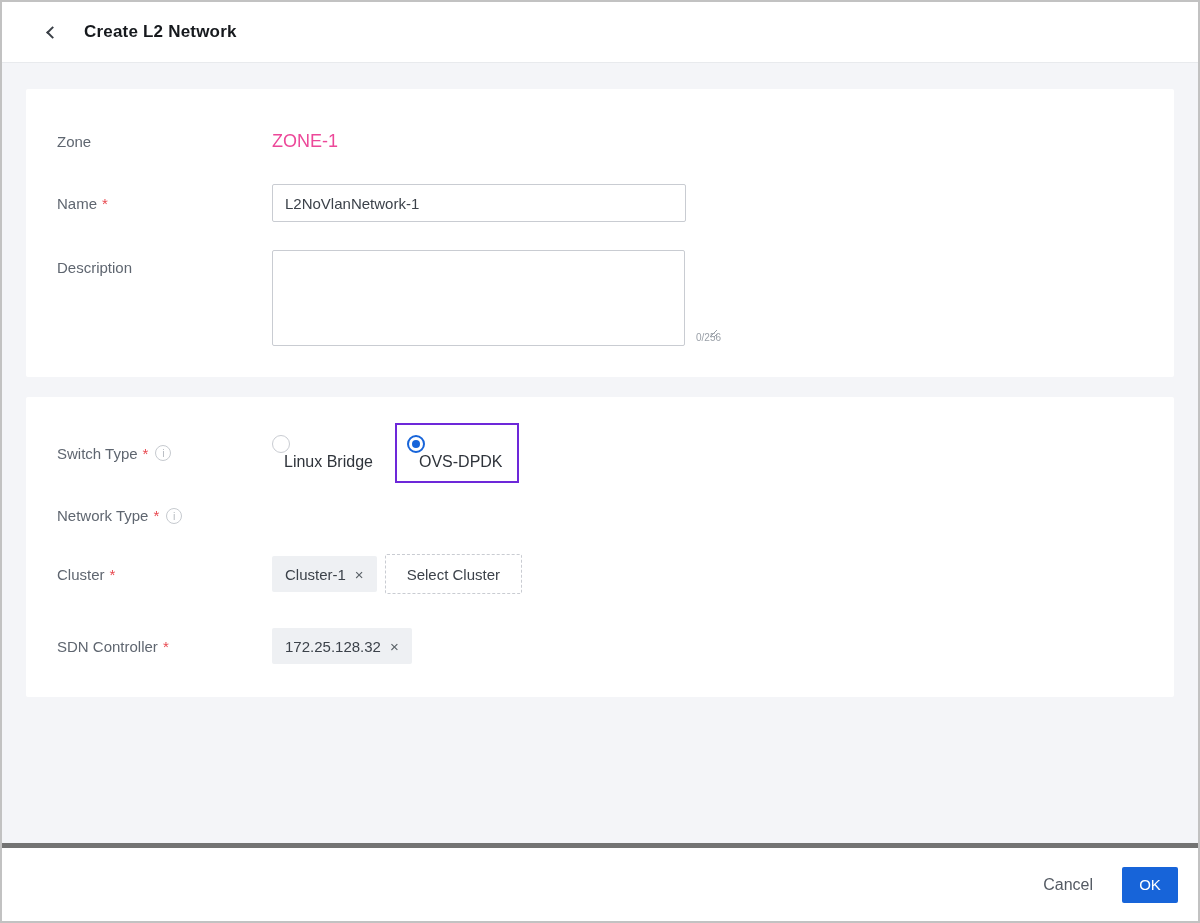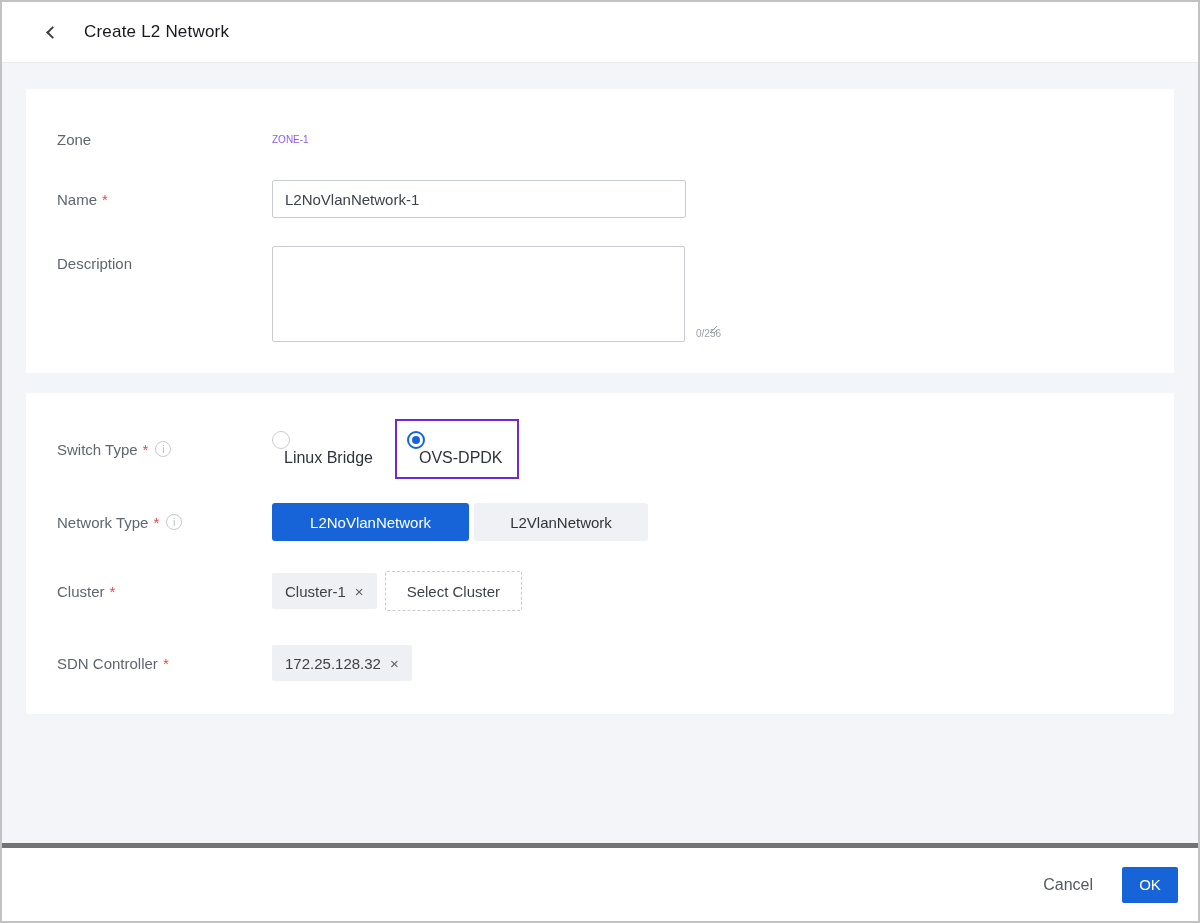--- a/index.html
+++ b/index.html
@@ -24,21 +24,21 @@
   .back-btn {
     width: 24px; height: 24px; display: flex; align-items: center; justify-content: center;
     cursor: pointer;
   }
   .chevron-left {
     width: 9px; height: 9px;
     border-left: 2px solid #3a3f46; border-bottom: 2px solid #3a3f46;
     transform: rotate(45deg); display: inline-block;
   }
   .page-title {
-    margin-left: 20px; font-size: 17px; font-weight: 400; color: #16191d;
+    margin-left: 20px; font-size: 17px; font-weight: 700; color: #16191d;
     letter-spacing: .2px;
   }
 
   
   .content { flex: 1; padding: 26px 24px 0 24px; overflow: hidden; }
   .card { background: #ffffff; border-radius: 2px; }
   .card-1 { padding: 42px 31px 31px 31px; }
   .card-2 { margin-top: 20px; padding: 26px 31px 33px 31px; }
 
   .row { display: flex; align-items: center; }
@@ -46,21 +46,21 @@
   .label-col { width: 215px; flex-shrink: 0; font-size: 15px; color: #5f6670; display: flex; align-items: center; }
   .label-col.h40 { height: 40px; }
   .label-col.pad-top { padding-top: 9px; }
   .required { color: #e8484f; margin-left: 5px; font-size: 15px; }
   .info-icon {
     width: 16px; height: 16px; border: 1px solid #c6cacf; border-radius: 50%;
     color: #b9bdc3; font-size: 11px; line-height: 14px; text-align: center;
     margin-left: 7px; font-style: normal; flex-shrink: 0;
   }
 
-  .static-value { font-size: 10px; color: #8b5cf6; }
+  .static-value { font-size: 18px; color: #ec4899; }
 
   .text-input {
     width: 414px; height: 38px; border: 1px solid #c9ccd2; border-radius: 2px;
     padding: 0 12px; font-size: 15px; color: #3c424a; background: #fff;
     font-family: "Liberation Sans", sans-serif; outline: none;
   }
   .textarea-wrap { position: relative; display: flex; align-items: flex-end; }
   .desc-textarea {
     width: 413px; height: 96px; border: 1px solid #c9ccd2; border-radius: 2px;
     padding: 8px 12px; font-size: 15px; color: #3c424a; background: #fff;
@@ -202,24 +202,20 @@
           </div>
         </div>
       </div>
 
       <div class="row mt-network">
         <div class="label-col">
           <span>Network Type</span>
           <span class="required">*</span>
           <i class="info-icon">i</i>
         </div>
-        <div class="seg-group">
-          <button class="seg-btn active">L2NoVlanNetwork</button>
-          <button class="seg-btn inactive">L2VlanNetwork</button>
-        </div>
       </div>
 
       <div class="row top mt-cluster">
         <div class="label-col h40">
           <span>Cluster</span>
           <span class="required">*</span>
         </div>
         <div>
           <div class="tag-line">
             <span class="tag">

